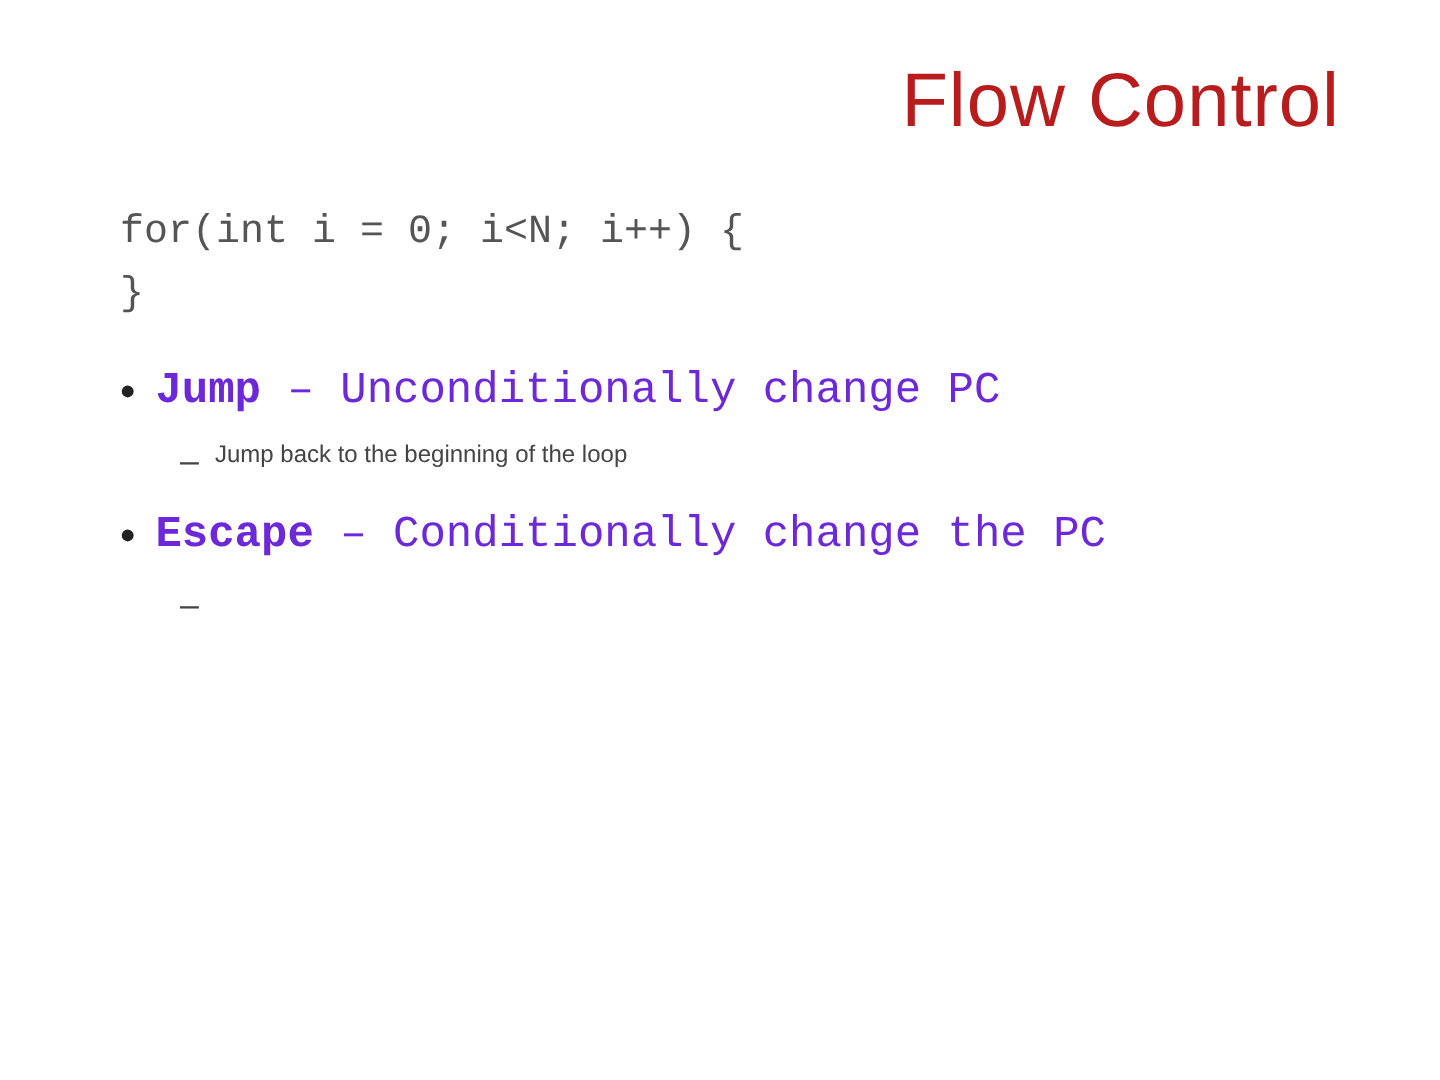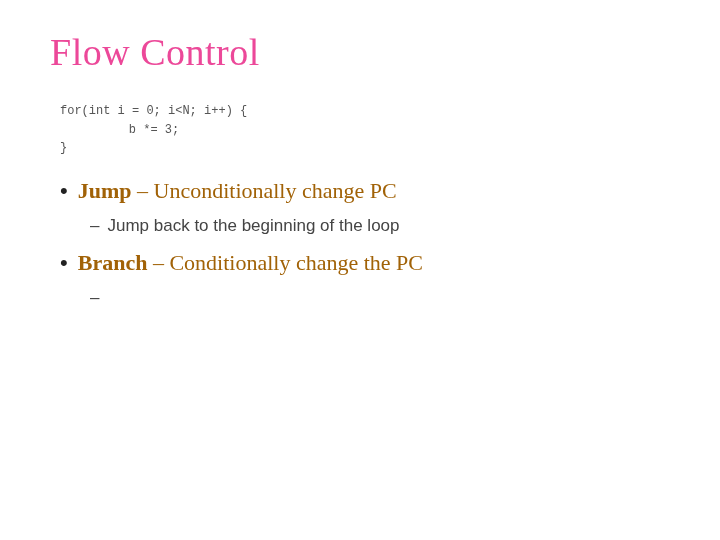--- a/index.html
+++ b/index.html
@@ -23,32 +23,32 @@
       width: 720px;
       height: 540px;
       padding: 30px 50px 40px 50px;
       display: flex;
       flex-direction: column;
       align-items: flex-start;
     }
 
     .title {
       width: 100%;
-      text-align: left;
+      text-align: right;
       font-size: 38px;
       font-weight: 300;
-      color: #ec4899;
+      color: #b91c1c;
       margin-bottom: 28px;
-      font-family: Liberation Serif, serif;
+      font-family: Liberation Sans, sans-serif;
       letter-spacing: 0.5px;
     }
 
     .code-block {
       font-family: 'Courier New', Courier, monospace;
-      font-size: 12px;
+      font-size: 20px;
       color: #555555;
       line-height: 1.55;
       margin-bottom: 8px;
       padding-left: 10px;
     }
 
     .code-line {
       display: block;
       white-space: pre;
     }
@@ -74,81 +74,80 @@
     .bullet-dot {
       font-size: 22px;
       color: #222222;
       margin-right: 10px;
       line-height: 1.4;
       flex-shrink: 0;
     }
 
     .bullet-text-main {
       font-size: 22px;
-      color: #a16207;
+      color: #6d28d9;
       line-height: 1.4;
-      font-family: Liberation Serif, serif;
+      font-family: Liberation Mono, monospace;
     }
 
     .bullet-sub {
       display: flex;
       align-items: flex-start;
       margin-bottom: 10px;
       padding-left: 30px;
     }
 
     .bullet-dash {
       font-size: 17px;
       color: #444444;
       margin-right: 8px;
       line-height: 1.5;
       flex-shrink: 0;
     }
 
     .bullet-text-sub {
-      font-size: 17px;
+      font-size: 12px;
       color: #444444;
       line-height: 1.5;
       font-family: 'Segoe UI', Arial, sans-serif;
     }
 
     .bold-word {
       font-weight: 700;
     }
   </style>
 </head>
 <body>
 
 <div class="slide-container">
 
   <h1 class="title">Flow Control</h1>
 
   <div class="code-block">
     <span class="code-line">for(int i = 0; i&lt;N; i++) {</span>
-    <span class="code-indent">    b *= 3;</span>
     <span class="code-line">}</span>
   </div>
 
   <div class="bullet-section">
 
     <div class="bullet-main">
       <span class="bullet-dot">•</span>
       <span class="bullet-text-main">
         <span class="bold-word">Jump</span><span> – Unconditionally change PC</span>
       </span>
     </div>
     <div class="bullet-sub">
       <span class="bullet-dash">–</span>
       <span class="bullet-text-sub">Jump back to the beginning of the loop</span>
     </div>
 
     <div class="bullet-main">
       <span class="bullet-dot">•</span>
       <span class="bullet-text-main">
-        <span class="bold-word">Branch</span><span> – Conditionally change the PC</span>
+        <span class="bold-word">Escape</span><span> – Conditionally change the PC</span>
       </span>
     </div>
     <div class="bullet-sub">
       <span class="bullet-dash">–</span>
     </div>
 
   </div>
 </div>
 
 </body></html>

